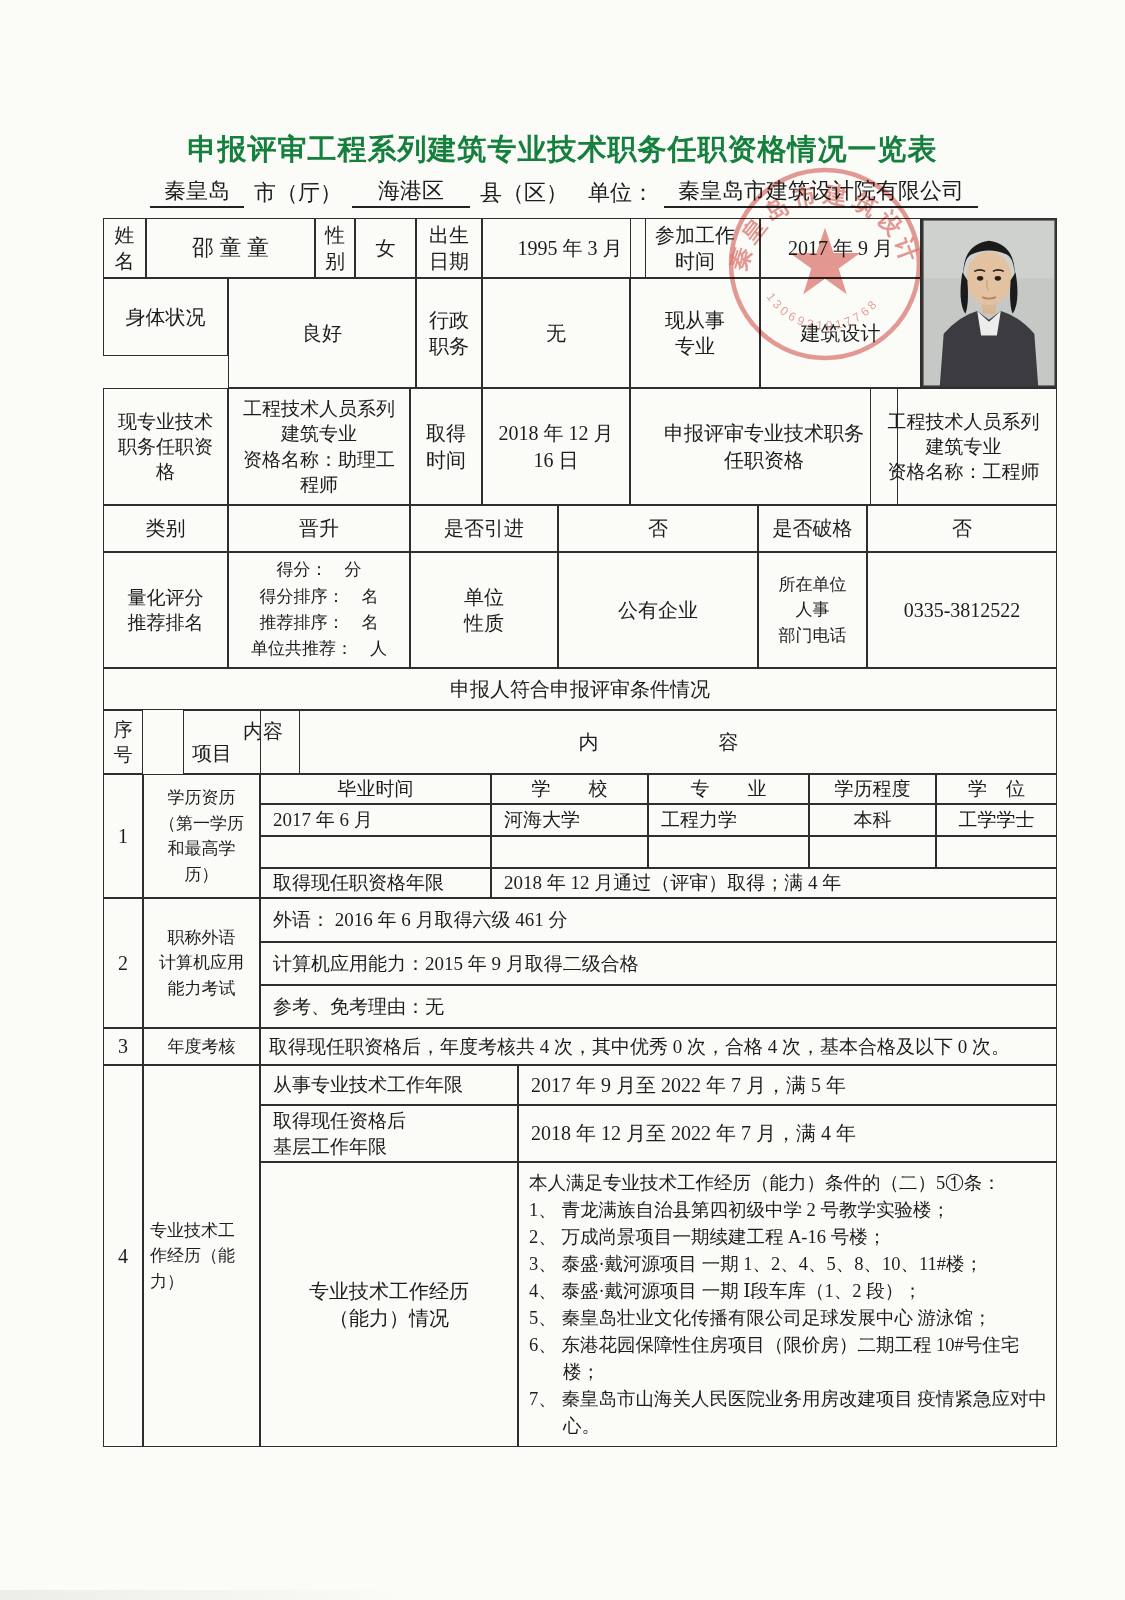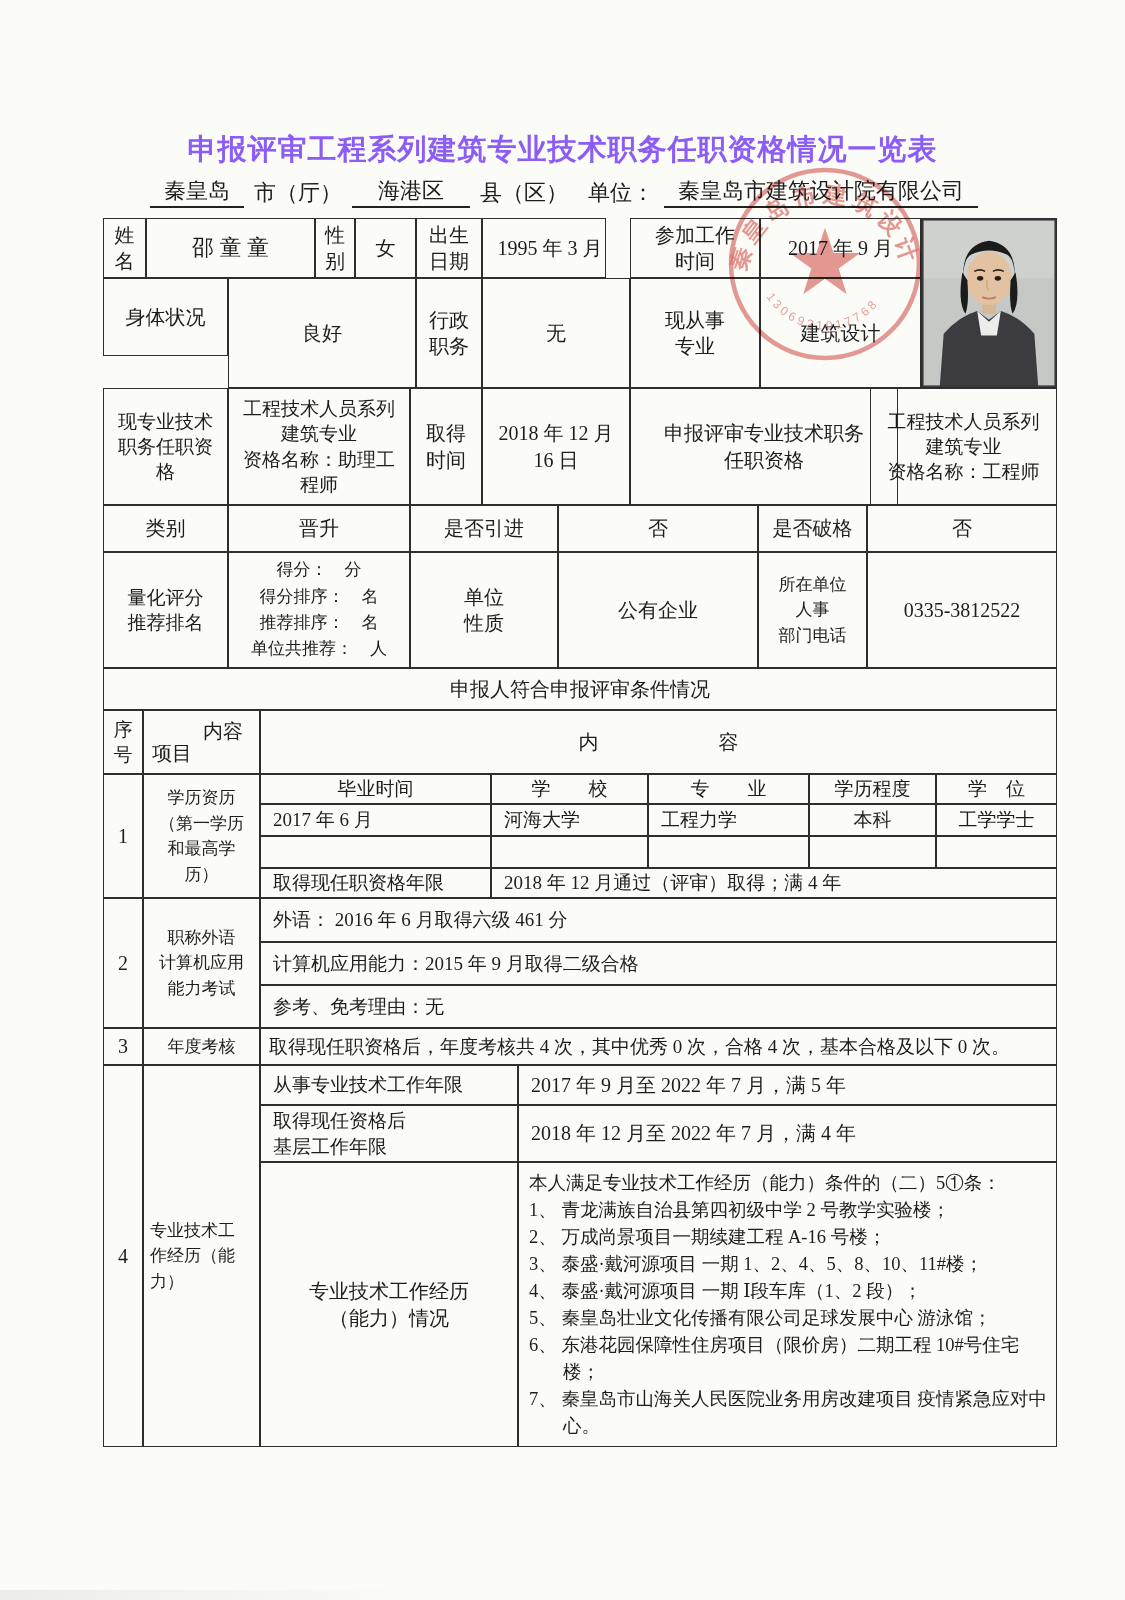--- a/index.html
+++ b/index.html
@@ -4,42 +4,42 @@
 <style>
   html,body{margin:0;padding:0;}
   body{
     width:1125px;height:1600px;position:relative;overflow:hidden;
     background:#fbfbf8;
     font-family:"Liberation Serif","DejaVu Serif",serif;
     color:#1d1d1d;
   }
   .page-title{
     position:absolute;left:0;top:130px;width:1125px;text-align:center;
-    font-size:29px;font-weight:bold;letter-spacing:1px;color:#8b5cf6;
+    font-size:29px;font-weight:bold;letter-spacing:1px;color:#15803d;
   }
   .subhead{
     position:absolute;left:150px;top:176px;width:900px;
     font-size:22px;display:flex;align-items:flex-end;white-space:nowrap;
   }
   .u{border-bottom:2px solid #222;padding:0 14px;display:inline-block;text-align:center;}
   .u.wide{padding:0 26px;}
   .plain{padding:0 10px;display:inline-block;}
   .tbl{
     position:absolute;left:103px;top:218px;width:954px;height:1229px;
   }
   .cell{
     position:absolute;box-sizing:border-box;border:1px solid #2e2e2e;
     display:flex;align-items:center;justify-content:center;text-align:center;
     font-size:20px;line-height:1.32;white-space:pre-line;overflow:hidden;
   }
   .left{justify-content:flex-start;text-align:left;padding-left:12px;padding-right:6px;}
   .sm{font-size:17px;line-height:1.5;}
   .f19{font-size:19px;}
   .score{font-size:17px;line-height:1.55;text-align:center;}
-  .hdr-item{position:relative;}
+  .hdr-item{position:relative;margin-left:40px;}
   .hdr-item .tr{position:absolute;top:7px;right:16px;}
   .hdr-item .bl{position:absolute;bottom:7px;left:8px;}
   .exp{
     display:block;text-align:left;padding:7px 6px 4px 10px;
     font-size:18.5px;line-height:27px;white-space:normal;
   }
   .exp-line{padding-left:34px;text-indent:-34px;}
   .photo-cell{padding:0;}
   .photo-cell svg{width:100%;height:100%;display:block;}
   .stamp{
@@ -69,21 +69,21 @@
 <div class="tbl">
 
   <div class="cell" style="left:0px;top:0px;width:43px;height:60px;">姓
 名</div>
   <div class="cell" style="left:43px;top:0px;width:169px;height:60px;font-size:22px;">邵 童 童</div>
   <div class="cell" style="left:212px;top:0px;width:40px;height:60px;">性
 别</div>
   <div class="cell" style="left:252px;top:0px;width:61px;height:60px;">女</div>
   <div class="cell" style="left:313px;top:0px;width:66px;height:60px;">出生
 日期</div>
-  <div class="cell" style="left:379px;top:0px;width:124px;height:60px;padding-left:12px;">1995 年 3 月</div>
+  <div class="cell" style="left:379px;top:0px;width:164px;height:60px;padding-left:12px;">1995 年 3 月</div>
   <div class="cell" style="left:527px;top:0px;width:130px;height:60px;">参加工作
 时间</div>
   <div class="cell" style="left:657px;top:0px;width:161px;height:60px;">2017 年 9 月</div>
 
   <div class="cell photo-cell" style="left:818px;top:0px;width:136px;height:170px;">
     <svg viewBox="0 0 136 170" preserveAspectRatio="none">
       <rect x="0" y="0" width="136" height="170" fill="#c6c8c6"></rect>
       <rect x="0" y="0" width="136" height="60" fill="#cfd1cf"></rect>
       <path d="M18,170 L22,116 Q38,98 56,93 L68,102 L80,93 Q98,98 114,116 L118,170 Z" fill="#3b3b40"></path>
       <path d="M56,93 L68,104 L80,93 L76,118 L60,118 Z" fill="#ececea"></path>

